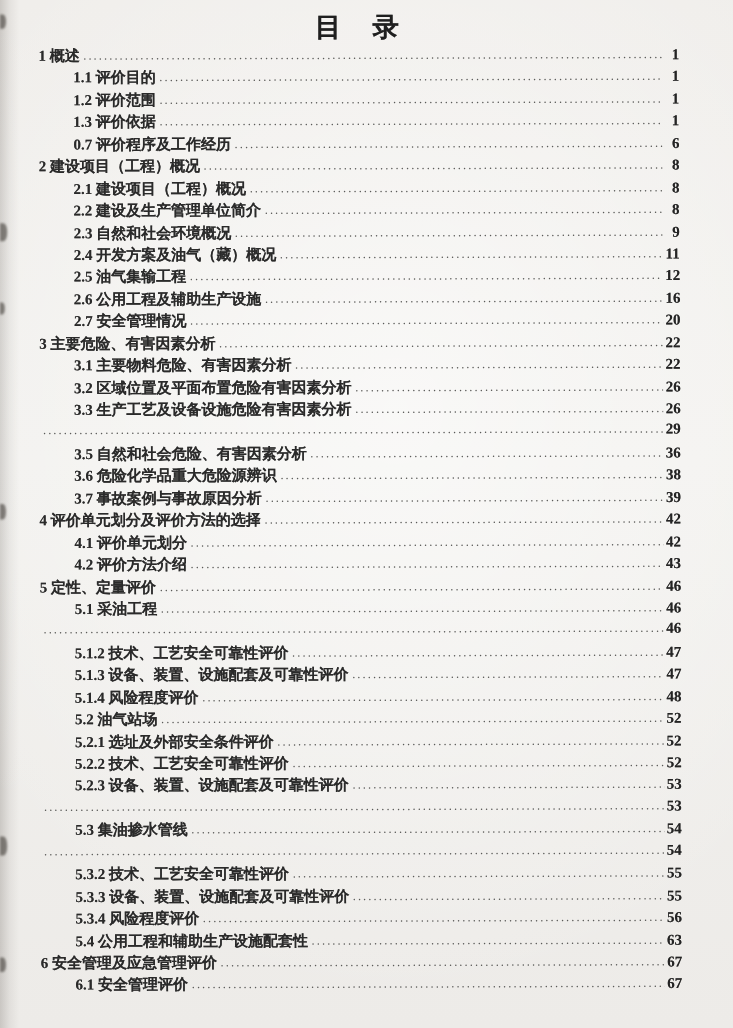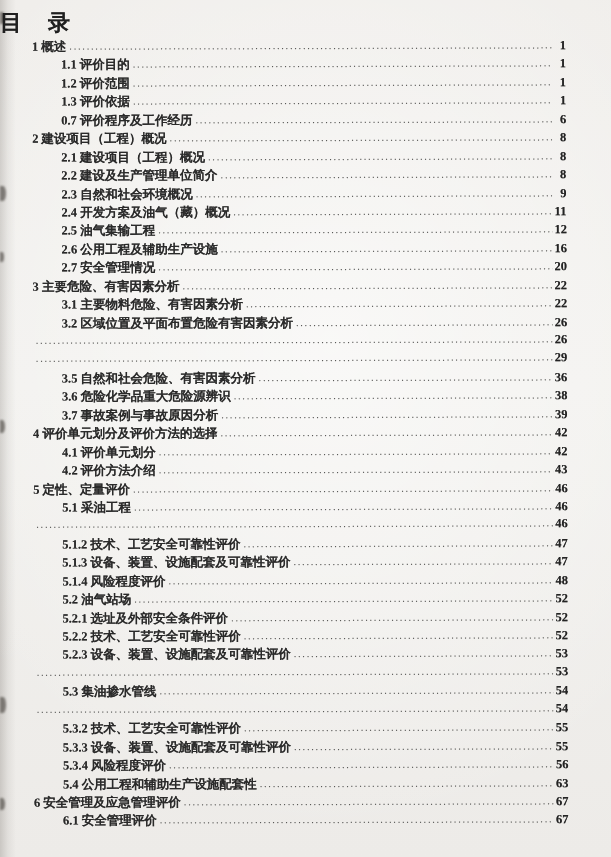--- a/index.html
+++ b/index.html
@@ -16,21 +16,21 @@
     font-family: "Liberation Serif", "DejaVu Serif", serif;
     color: #262626;
   }
   .vignette {
     position: absolute; inset: 0; pointer-events: none;
     background: radial-gradient(115% 100% at 50% 45%, rgba(0,0,0,0) 70%, rgba(70,64,58,0.08) 100%);
   }
   .doc-title {
     position: absolute;
     top: 8px; left: 0; right: 14px;
-    text-align: left;
+    text-align: center;
     font-size: 22px;
     font-weight: bold;
     color: #1f1f1f;
     letter-spacing: 2px;
     text-shadow: 0 0 0.5px rgba(0,0,0,0.55);
   }
   .toc {
     position: absolute;
     top: 38px; left: 33px; right: 44px;
     transform: rotate(-0.15deg);
@@ -178,20 +178,21 @@
         <span class="label">3.1 主要物料危险、有害因素分析</span>
         <span class="dots"></span>
         <span class="pagenum">22</span>
       </div>
       <div class="row lvl2">
         <span class="label">3.2 区域位置及平面布置危险有害因素分析</span>
         <span class="dots"></span>
         <span class="pagenum">26</span>
       </div>
       <div class="row lvl2">
+        <span class="label">3.3 生产工艺及设备设施危险有害因素分析</span>
         <span class="dots"></span>
         <span class="pagenum">26</span>
       </div>
       <div class="row lvl2">
         <span class="dots"></span>
         <span class="pagenum">29</span>
       </div>
       <div class="row lvl2">
         <span class="label">3.5 自然和社会危险、有害因素分析</span>
         <span class="dots"></span>

